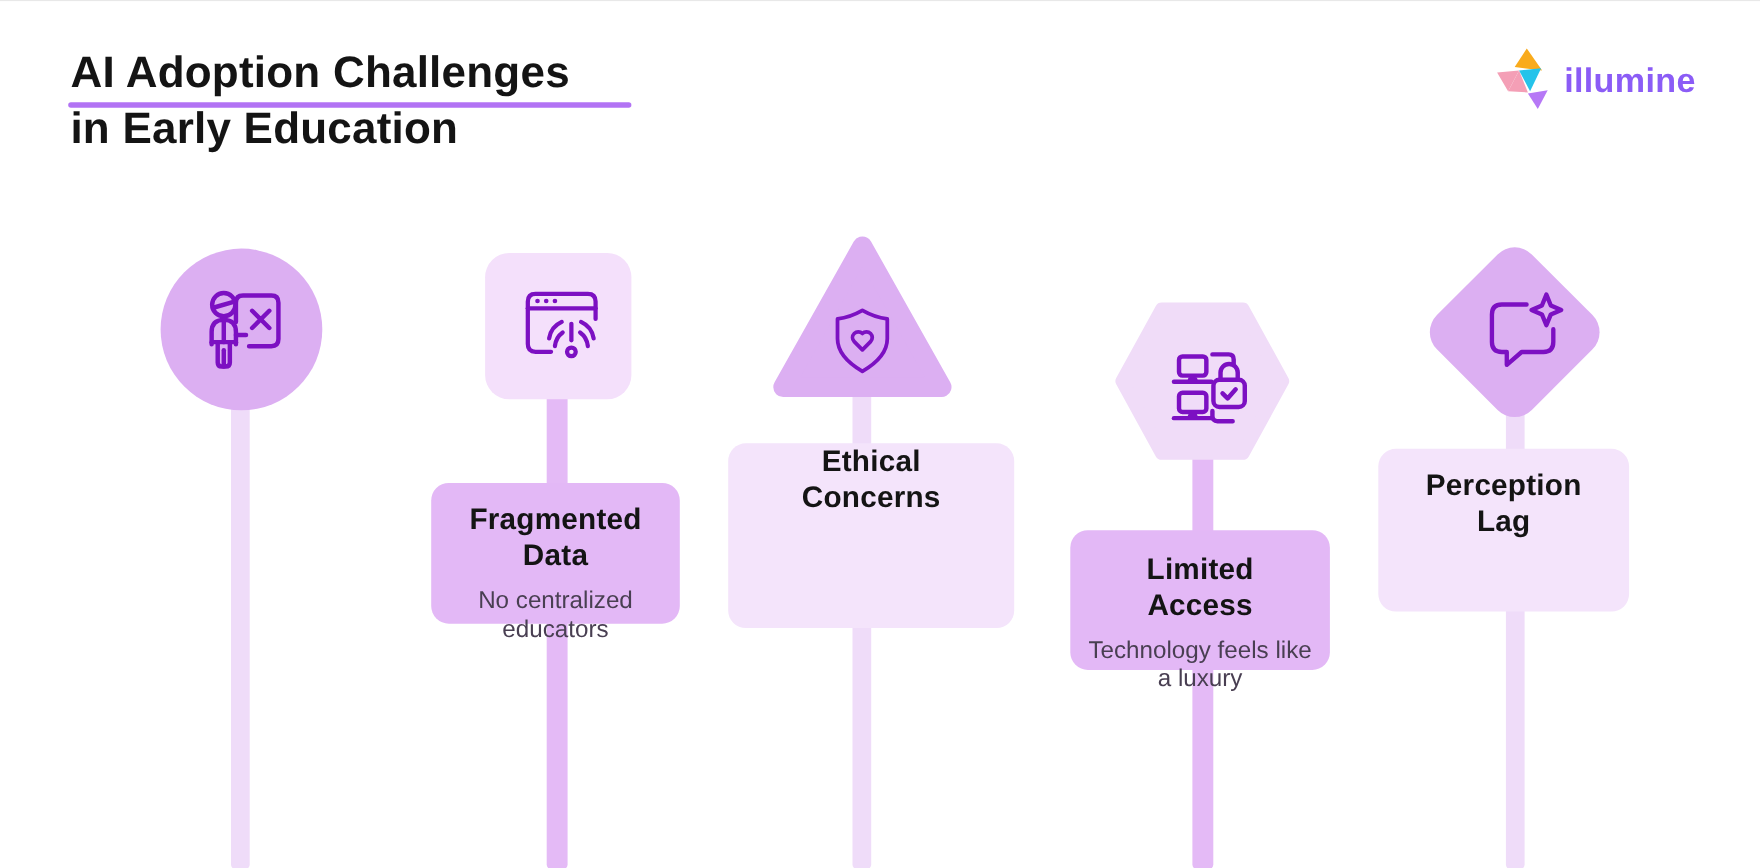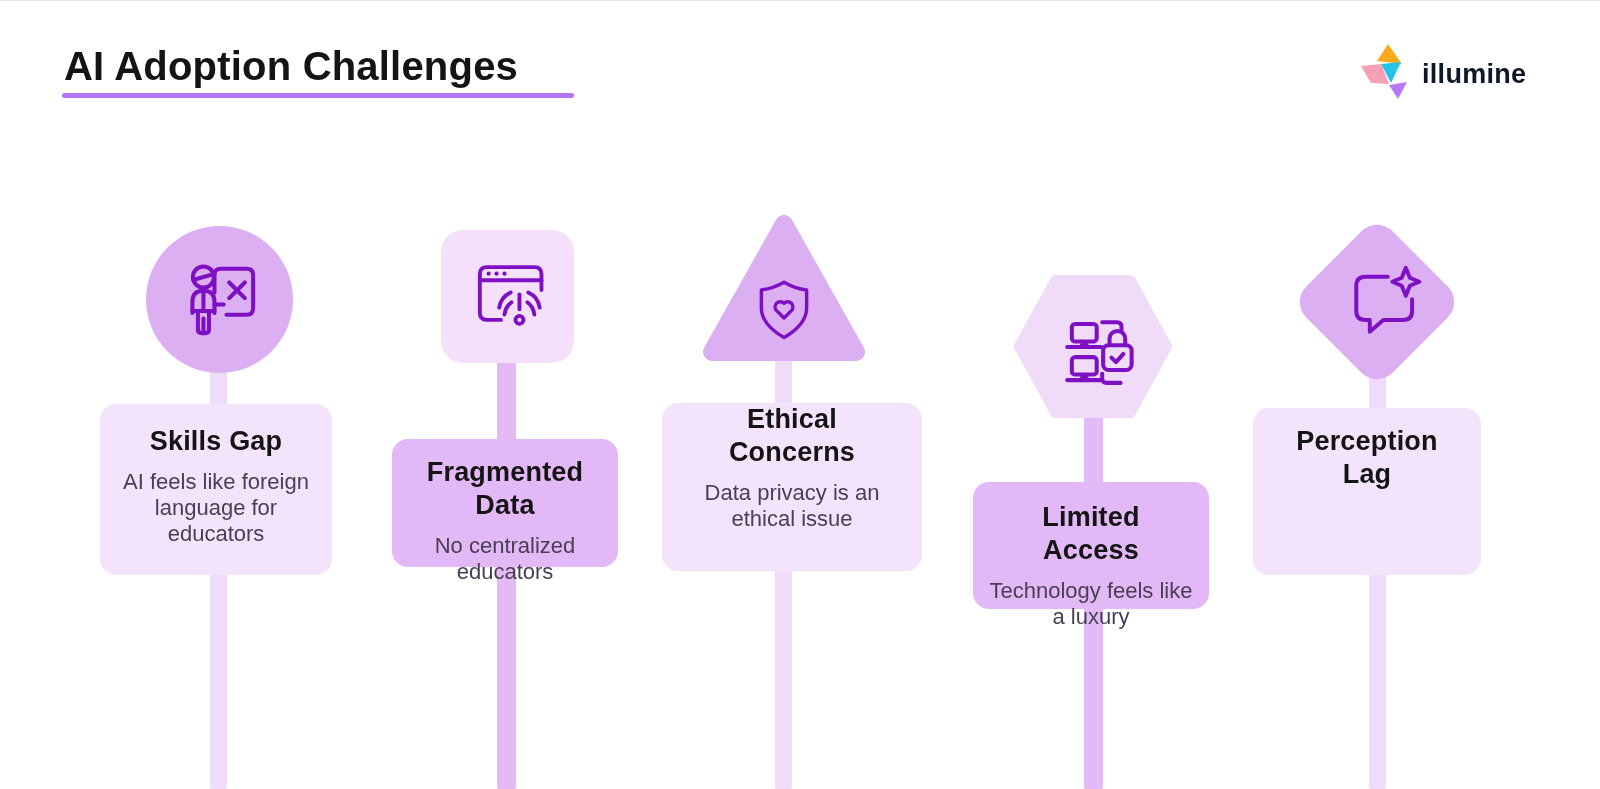--- a/index.html
+++ b/index.html
@@ -28,21 +28,21 @@
     color:var(--title-color);letter-spacing:.2px;
   }
   .title-underline{
     position:absolute;left:62px;top:92px;width:512px;height:5px;
     background:var(--underline);border-radius:3px;opacity:.85;
   }
   .logo{
     position:absolute;left:1358px;top:40px;display:flex;align-items:center;gap:8px;
   }
   .logo-text{
-    font-size:27px;font-weight:700;color:#0f172a;letter-spacing:.3px;
+    font-size:31px;font-weight:700;color:#8b5cf6;letter-spacing:.3px;
     padding-top:8px;
   }
   
   .stem{position:absolute;border-radius:4px;z-index:1;}
   .stem.light{background:var(--stem-light);}
   .stem.dark{background:var(--stem-dark);}
   .shape{position:absolute;z-index:2;display:flex;align-items:center;justify-content:center;}
   .shape-circle{background:var(--medium-purple);border-radius:50%;}
   .shape-square{background:var(--icon-light);border-radius:22px;}
   .shape-bg{position:absolute;inset:0;width:100%;height:100%;}
@@ -67,20 +67,21 @@
     margin:11px auto 0;max-width:208px;
   }
 </style>
 </head>
 <body>
 
 <div class="canvas">
 
   <div class="title">
     <div>AI Adoption Challenges</div>
+    <div>in Early Education</div>
   </div>
   <div class="title-underline"></div>
 
   <div class="logo">
     <svg width="56" height="58" viewBox="0 0 56 58">
       <polygon points="30,3 44,23 19,20" fill="#f9ab1c"></polygon>
       <polygon points="3,25 23,23 13,42" fill="#f49fb6"></polygon>
       <polygon points="13,42 23,23 31,43" fill="#f49fb6"></polygon>
       <polygon points="23,23 43,21 33,42" fill="#25c3ea"></polygon>
       <polygon points="31,44 49,41 40,58" fill="#b678f6"></polygon>
@@ -95,24 +96,20 @@
       <path d="M60,31 L77,48 M77,31 L60,48"></path>
       <circle cx="32" cy="25" r="11.5"></circle>
       <path d="M21.5,28 L42.5,22"></path>
       <path d="M20,64 V52 Q20,40 32,40 Q44,40 44,52 V64"></path>
       <path d="M20,62 H44"></path>
       <path d="M32,40 V62"></path>
       <path d="M26,64 V82 Q26,86 30,86 H34 Q38,86 38,82 V64"></path>
       <path d="M32,70 V86"></path>
       <path d="M44,55 H54"></path>
     </svg>
-  </div>
-  <div class="card light" style="left:100px;top:403px;width:232px;height:171px;padding-top:21px;box-sizing:border-box;">
-    <div class="card-title">Skills Gap</div>
-    <div class="card-body">AI feels like foreign language for educators</div>
   </div>
 
   <div class="stem dark" style="left:497px;top:350px;width:19px;height:439px;"></div>
   <div class="shape shape-square" style="left:441px;top:229px;width:133px;height:133px;">
     <svg class="ic" width="88" height="88" viewBox="0 0 100 100">
       <path d="M42,76 H26 Q18,76 18,68 V24 Q18,16 26,16 H80 Q88,16 88,24 V42"></path>
       <path d="M18,31 H88"></path>
       <circle class="fil" cx="28" cy="23.5" r="2.4"></circle>
       <circle class="fil" cx="37" cy="23.5" r="2.4"></circle>
       <circle class="fil" cx="46" cy="23.5" r="2.4"></circle>
@@ -134,21 +131,20 @@
     <svg class="shape-bg" viewBox="0 0 168 152">
       <polygon class="tri-fill" points="84,12 156,140 12,140"></polygon>
     </svg>
     <svg class="ic" width="78" height="78" viewBox="0 0 100 100" style="position:absolute;left:45px;top:60px;">
       <path d="M50,13 Q64,21 79,23 L79,46 Q79,67 50,84 Q21,67 21,46 L21,23 Q36,21 50,13 Z"></path>
       <path d="M50,59 L40.5,49.5 A6.6,6.6 0 1 1 50,40 A6.6,6.6 0 1 1 59.5,49.5 Z"></path>
     </svg>
   </div>
   <div class="card light" style="left:662px;top:402px;width:260px;height:168px;box-sizing:border-box;">
     <div class="card-title">Ethical Concerns</div>
-    <div class="card-body">Data privacy is an ethical issue</div>
   </div>
 
   <div class="stem dark" style="left:1084px;top:400px;width:19px;height:389px;"></div>
   <div class="shape" style="left:1012px;top:272px;width:162px;height:147px;">
     <svg class="shape-bg" viewBox="0 0 162 147">
       <polygon class="hex-fill" points="44,8 118,8 154,73.5 118,139 44,139 8,73.5"></polygon>
     </svg>
     <svg class="ic" width="92" height="92" viewBox="0 0 100 100" style="position:absolute;">
       <rect x="27" y="25" width="27" height="19" rx="3.5"></rect>
       <path d="M22,50 H59"></path>
@@ -169,17 +165,17 @@
   </div>
 
   <div class="stem light" style="left:1369px;top:360px;width:17px;height:429px;"></div>
   <div class="shape" style="left:1291px;top:215px;width:172px;height:172px;">
     <div class="diamond-bg"></div>
     <svg class="ic" width="90" height="90" viewBox="0 0 100 100" style="position:absolute;">
       <path d="M62,22 H37 Q27,22 27,32 V60 Q27,70 37,70 H42 V83 L57,70 H79 Q89,70 89,60 V47"></path>
       <path d="M82,12 L86.5,23 L97,27.5 L86.5,32 L82,43 L77.5,32 L67,27.5 L77.5,23 Z"></path>
     </svg>
   </div>
-  <div class="card light" style="left:1253px;top:407px;width:228px;height:167px;padding-top:17px;box-sizing:border-box;">
+  <div class="card light" style="left:1253px;top:407px;width:228px;height:148px;padding-top:17px;box-sizing:border-box;">
     <div class="card-title">Perception Lag</div>
   </div>
 
 </div>
 
 </body></html>

